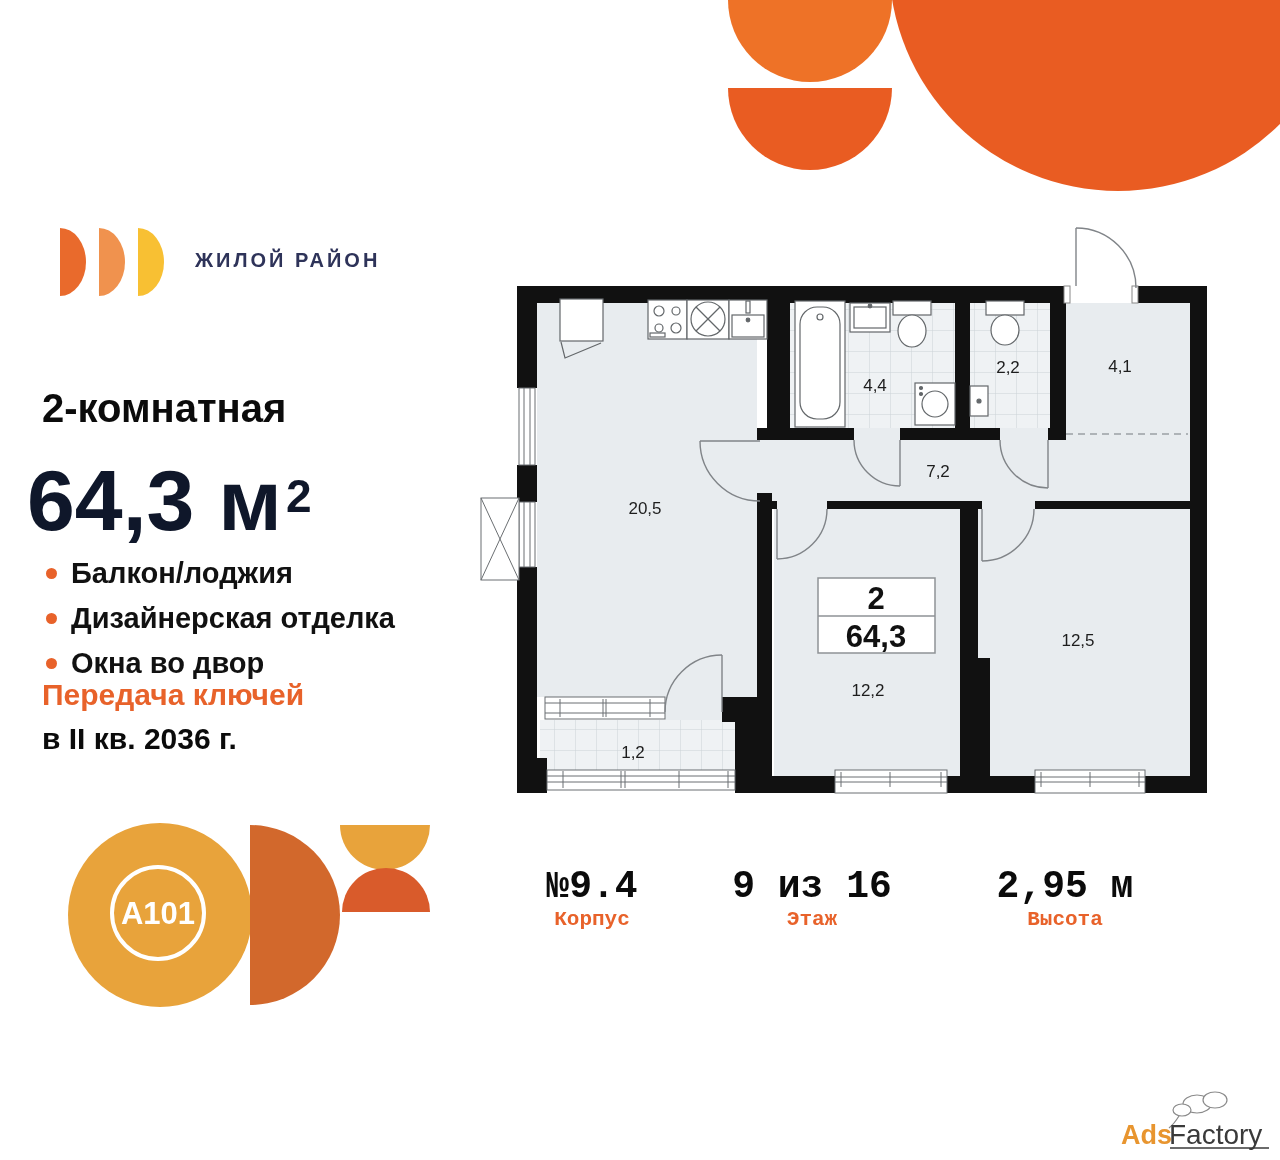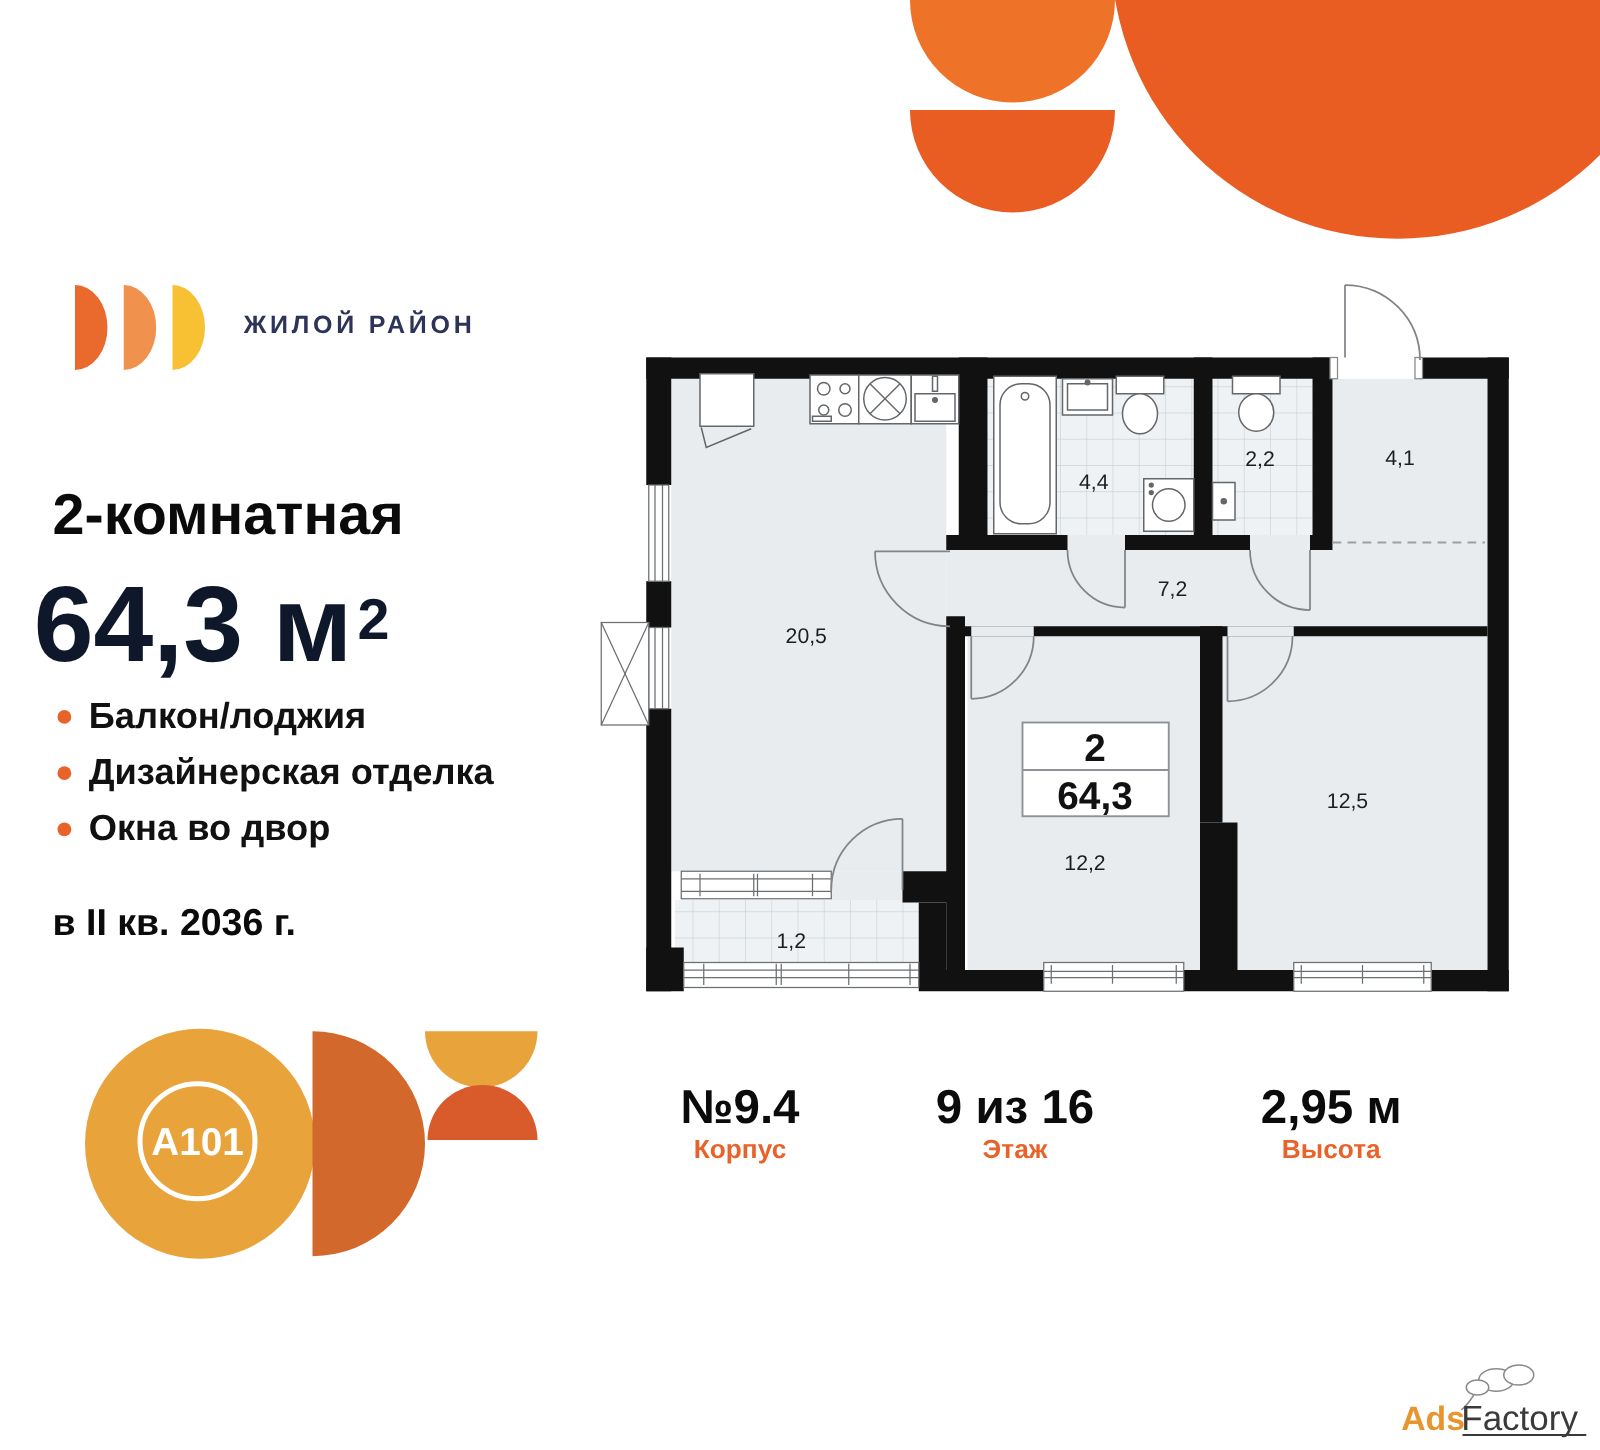--- a/index.html
+++ b/index.html
@@ -10,35 +10,35 @@
   
   .header-shapes{top:0;right:0;}
 
   
   .brand{top:225px;left:57px;}
   .brand-text{position:absolute;left:138px;top:18px;}
   .brand-name{font-size:33px;font-weight:800;color:#2E3359;letter-spacing:1px;line-height:1;}
   .brand-tagline{font-size:20px;font-weight:600;color:#2E3359;letter-spacing:3px;margin-top:6px;}
 
   
-  .lst-type{top:388px;left:42px;font-size:46px;font-weight:800;color:#0b0b0b;line-height:1;}
+  .lst-type{top:388px;left:42px;font-size:40px;font-weight:800;color:#0b0b0b;line-height:1;}
   .lst-area{top:441px;left:27px;font-size:86px;font-weight:800;color:#0f172a;line-height:1;margin-top:16px;}
   .lst-area sup{font-size:46px;font-weight:800;vertical-align:18px;margin-left:4px;}
   .features{top:558px;left:46px;list-style:none;margin:0;padding:0;}
   .features li{display:flex;align-items:center;font-size:29px;font-weight:600;color:#111;
                margin-bottom:13px;line-height:1.1;}
   .dot{width:11px;height:11px;border-radius:50%;background:#E8622A;margin-right:14px;flex:0 0 auto;}
   .handover1{top:680px;left:42px;font-size:30px;font-weight:700;color:#E8622A;line-height:1;}
   .handover2{top:724px;left:42px;font-size:30px;font-weight:800;color:#0b0b0b;line-height:1;}
 
   
   .plan{top:225px;left:470px;}
 
   
-  .detail{top:866px;width:220px;text-align:center;}
+  .detail{top:866px;width:220px;text-align:center;font-family:Liberation Mono, monospace;}
   .detail .val{font-size:38px;font-weight:800;color:#0b0b0b;line-height:1.1;}
   .detail .lab{font-size:21px;font-weight:600;color:#E8622A;}
   .d1{left:482px;} .d2{left:702px;} .d3{left:955px;}
 
   
   .devlogo{top:820px;left:60px;}
 
   
   .watermark{right:6px;bottom:6px;}
 
@@ -79,20 +79,21 @@
     <li>
         <span class="dot"></span>
         <span>Дизайнерская отделка</span>
       </li>
     <li>
         <span class="dot"></span>
         <span>Окна во двор</span>
       </li>
   </ul>
 
+  <div class="abs handover1">Передача ключей</div>
   <div class="abs handover2">в II кв. 2036 г.</div>
 
   <svg class="abs plan" width="745" height="575" viewBox="0 0 745 575">
     <defs>
       <pattern id="tile" width="21" height="21" patternUnits="userSpaceOnUse">
         <rect width="21" height="21" fill="#EFF2F4"></rect>
         <path d="M21 0H0V21" fill="none" stroke="#CBD2D7" stroke-width="1"></path>
       </pattern>
     </defs>
 

